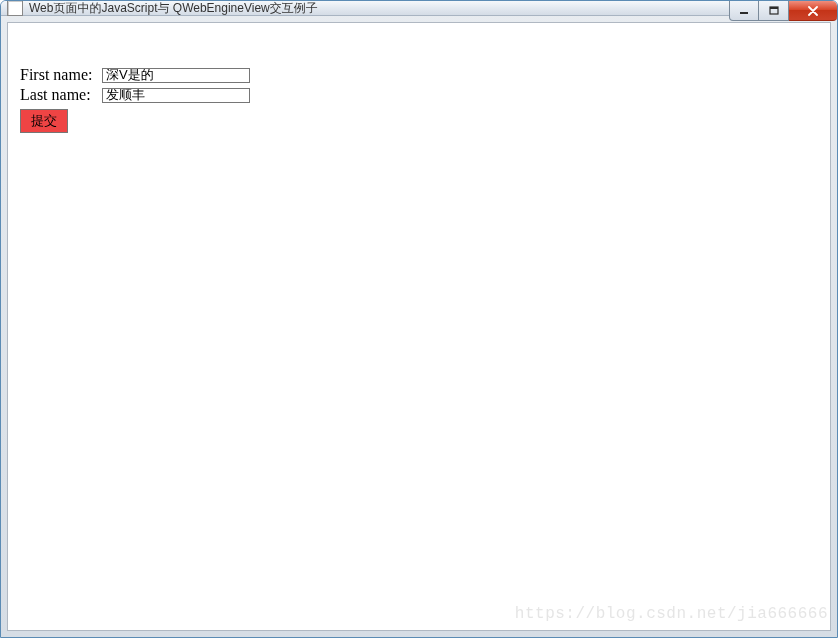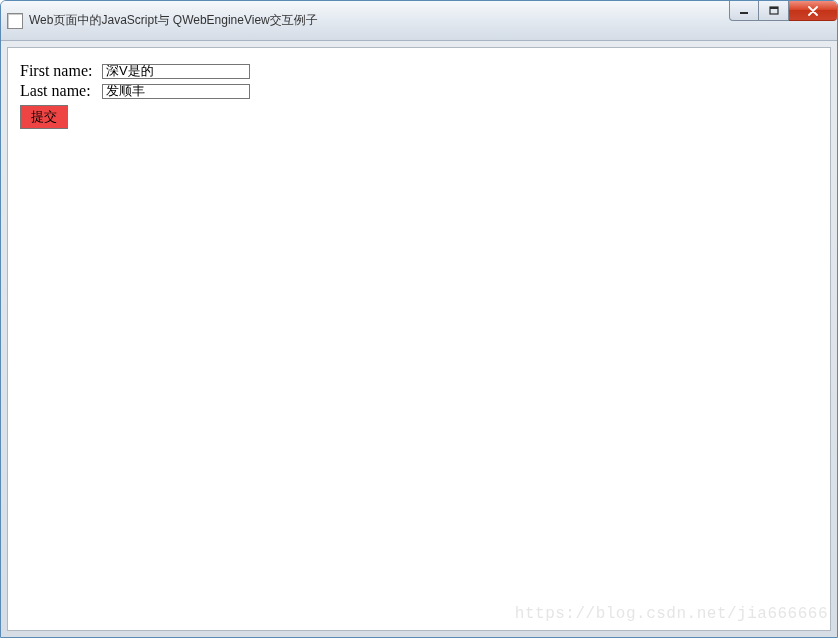--- a/index.html
+++ b/index.html
@@ -17,21 +17,21 @@
       width: 838px;
       height: 638px;
       background: linear-gradient(to bottom, #e8ecf0 0%, #d6dde5 100%);
       border: 1px solid #5b8bb4;
       border-radius: 6px 6px 0 0;
       overflow: hidden;
       display: flex;
       flex-direction: column;
     }
     .titlebar {
-      height: 40px;
+      height: 15px;
       background: linear-gradient(to bottom, #f5f8fb 0%, #e3e9f0 50%, #d4dce6 100%);
       border-bottom: 1px solid #a8b4c2;
       display: flex;
       align-items: center;
       padding: 0 6px;
       position: relative;
     }
     .titlebar-icon {
       width: 16px;
       height: 16px;
@@ -94,20 +94,21 @@
       flex-direction: column;
     }
     .web-view {
       flex: 1;
       padding: 14px 12px;
       font-family: "Times New Roman", serif;
       font-size: 16px;
       color: #000;
       background: #fff;
       overflow: auto;
+      margin-top: 29px;
     }
     .form-row {
       display: flex;
       align-items: center;
       margin-bottom: 2px;
     }
     .form-label {
       min-width: 80px;
       text-align: left;
       margin-right: 2px;

